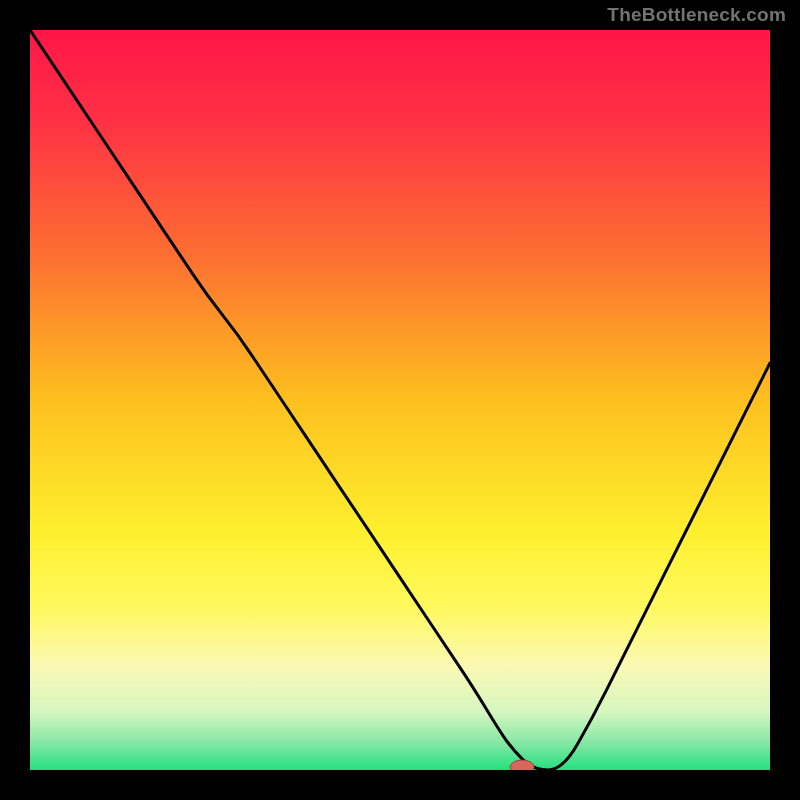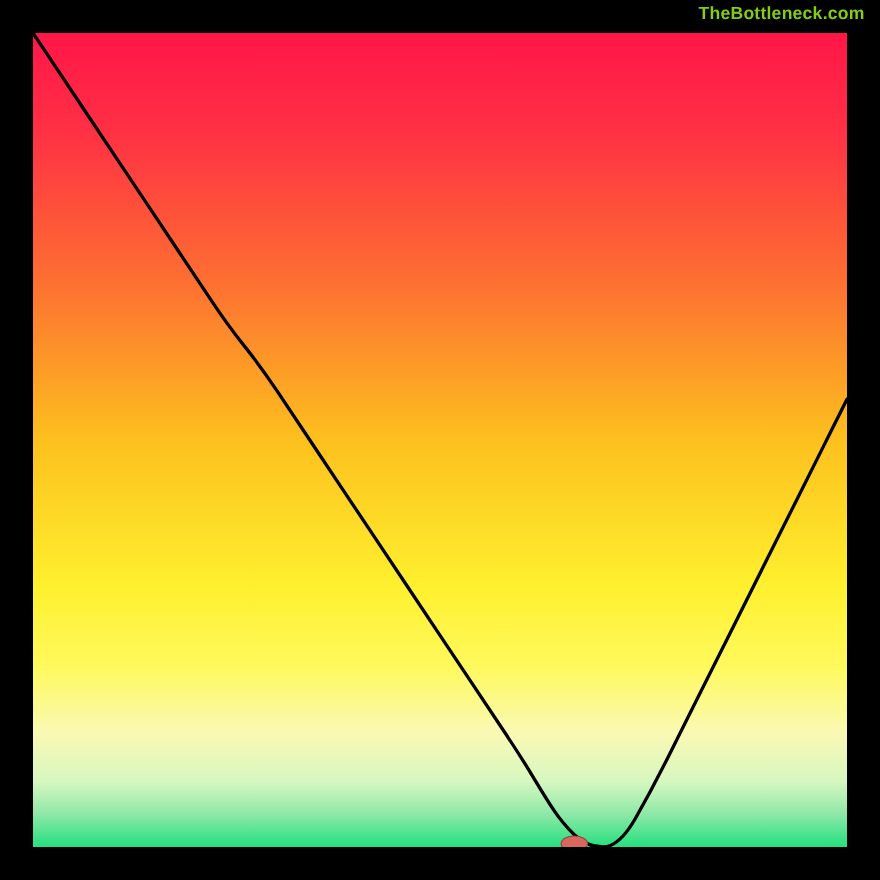--- a/index.html
+++ b/index.html
@@ -16,23 +16,23 @@
     left: 0;
     width: 800px;
     height: 800px;
     background: #000;
   }
   .watermark {
     position: absolute;
     top: 4px;
     right: 14px;
     font-family: Arial, Helvetica, sans-serif;
-    font-size: 16px;
+    font-size: 19px;
     font-weight: 600;
-    color: #84cc16;
+    color: #737373;
     letter-spacing: 0.2px;
   }
   .plot {
     position: absolute;
     left: 30px;
     top: 30px;
     width: 740px;
     height: 740px;
   }
   svg {

